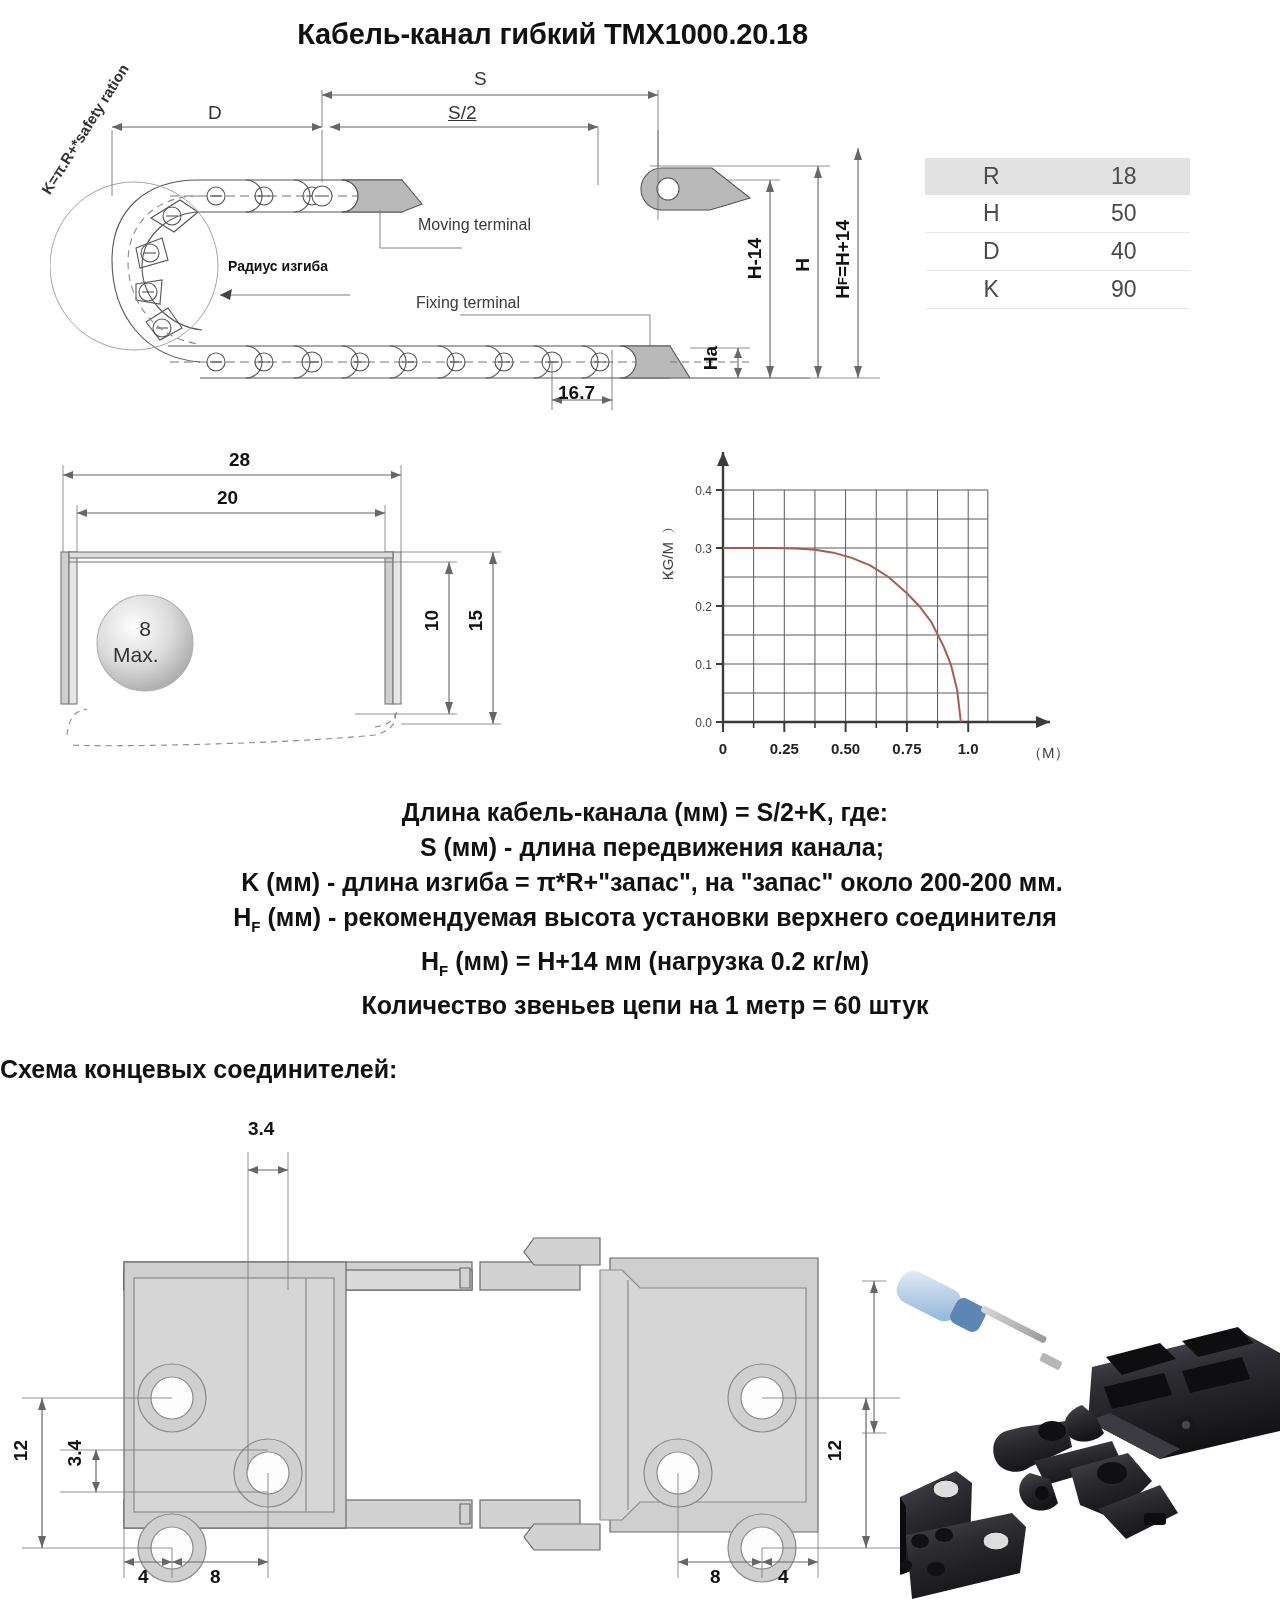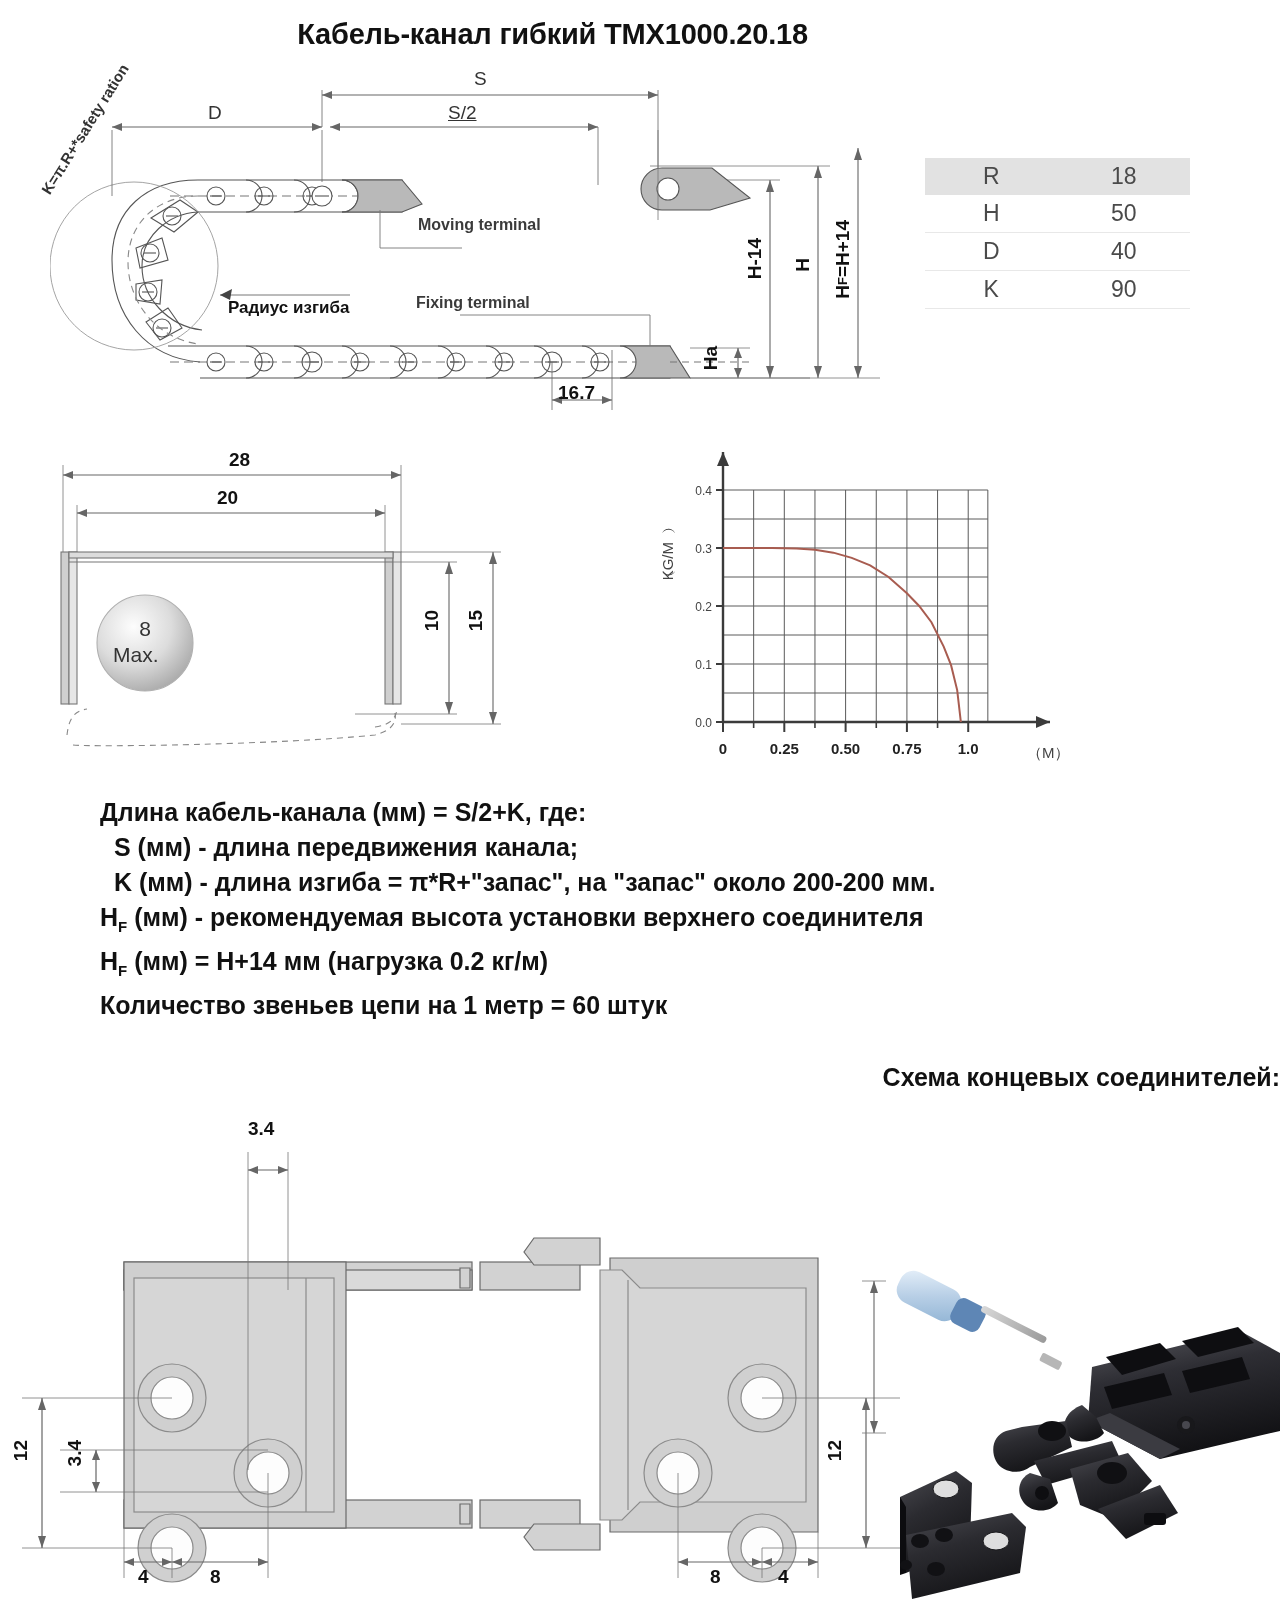--- a/index.html
+++ b/index.html
@@ -6,37 +6,37 @@
   body{width:1280px;height:1600px;position:relative;
        font-family:"Liberation Sans", sans-serif;color:#111;overflow:hidden;}
   .abs{position:absolute;}
   
   #page-title{left:0;top:18px;width:1105px;text-align:center;
               font-size:29px;font-weight:bold;letter-spacing:-0.2px;}
   
   .dim{font-size:19px;font-weight:bold;color:#111;}
   .dim-thin{font-size:19px;font-weight:normal;color:#333;}
   .vert{writing-mode:vertical-rl;transform:rotate(180deg);}
-  .lbl-en{font-size:16px;color:#3a3a3a;font-family:"Liberation Sans",sans-serif;font-weight:bold;}
-  .lbl-ru{font-size:17px;font-weight:bold;color:#111;margin-top:40px;}
+  .lbl-en{font-size:16px;color:#3a3a3a;font-family:"Liberation Sans",sans-serif;}
+  .lbl-ru{font-size:14px;font-weight:bold;color:#111;}
   
   #spec-table{left:925px;top:158px;width:265px;font-size:22px;color:#444;}
   #spec-table table{border-collapse:collapse;width:100%;}
   #spec-table td{height:37px;padding:0;text-align:center;font-size:23px;
                  color:#4a4a4a;border-bottom:1px solid #e8e8e8;}
   #spec-table tr:first-child td{background:#e2e2e2;border-bottom:none;}
   #spec-table td.k{width:50%;}
   #spec-table td.v{width:50%;}
   
-  #formula-block{left:100px;top:795px;width:1090px;}
+  #formula-block{left:100px;top:795px;width:1090px;text-align:center;}
   #formula-block .line{font-size:25px;font-weight:bold;color:#111;
                        line-height:35px;white-space:nowrap;}
   #formula-block .line sub{font-size:15px;}
-  #section-title{left:0;top:1055px;width:1280px;text-align:right;
-                 font-size:25px;font-weight:bold;margin-top:8px;}
+  #section-title{left:0;top:1055px;width:1280px;text-align:left;
+                 font-size:25px;font-weight:bold;}
   svg{display:block;}
 </style>
 </head>
 <body>
 
 <div class="abs" id="page-title">Кабель-канал гибкий TMX1000.20.18</div>
 
 <div class="abs" style="left:50px;top:70px;width:870px;height:345px;">
   <svg width="870" height="345" viewBox="0 0 870 345">
     <g stroke="#555" fill="none" stroke-width="1.1">

